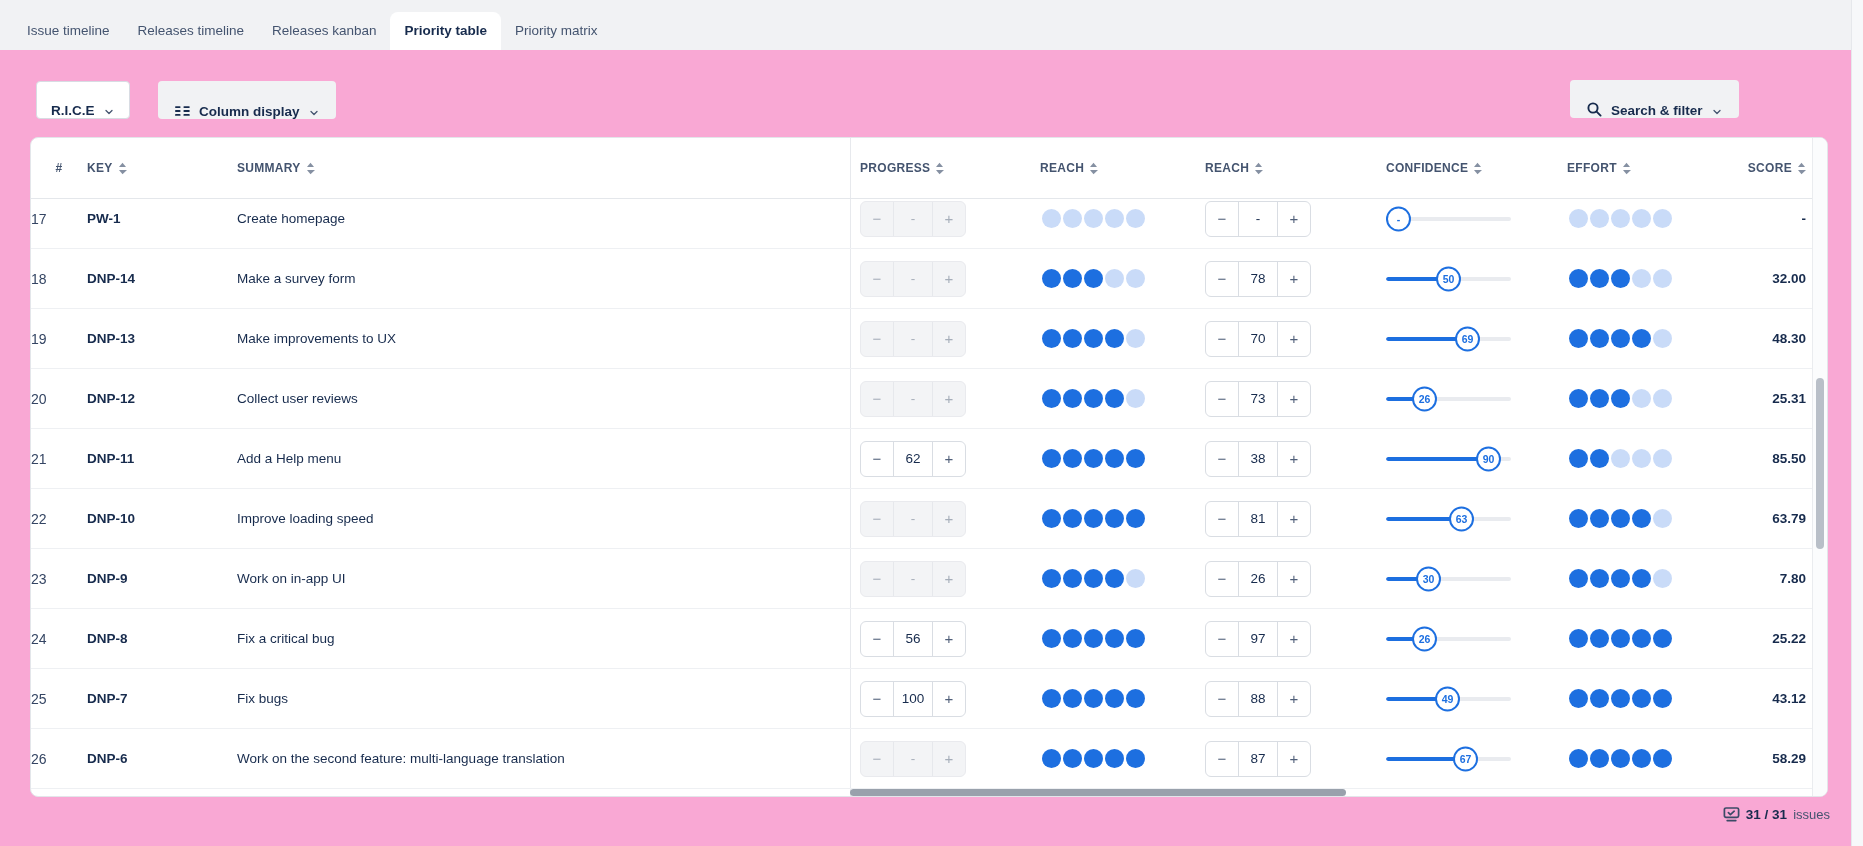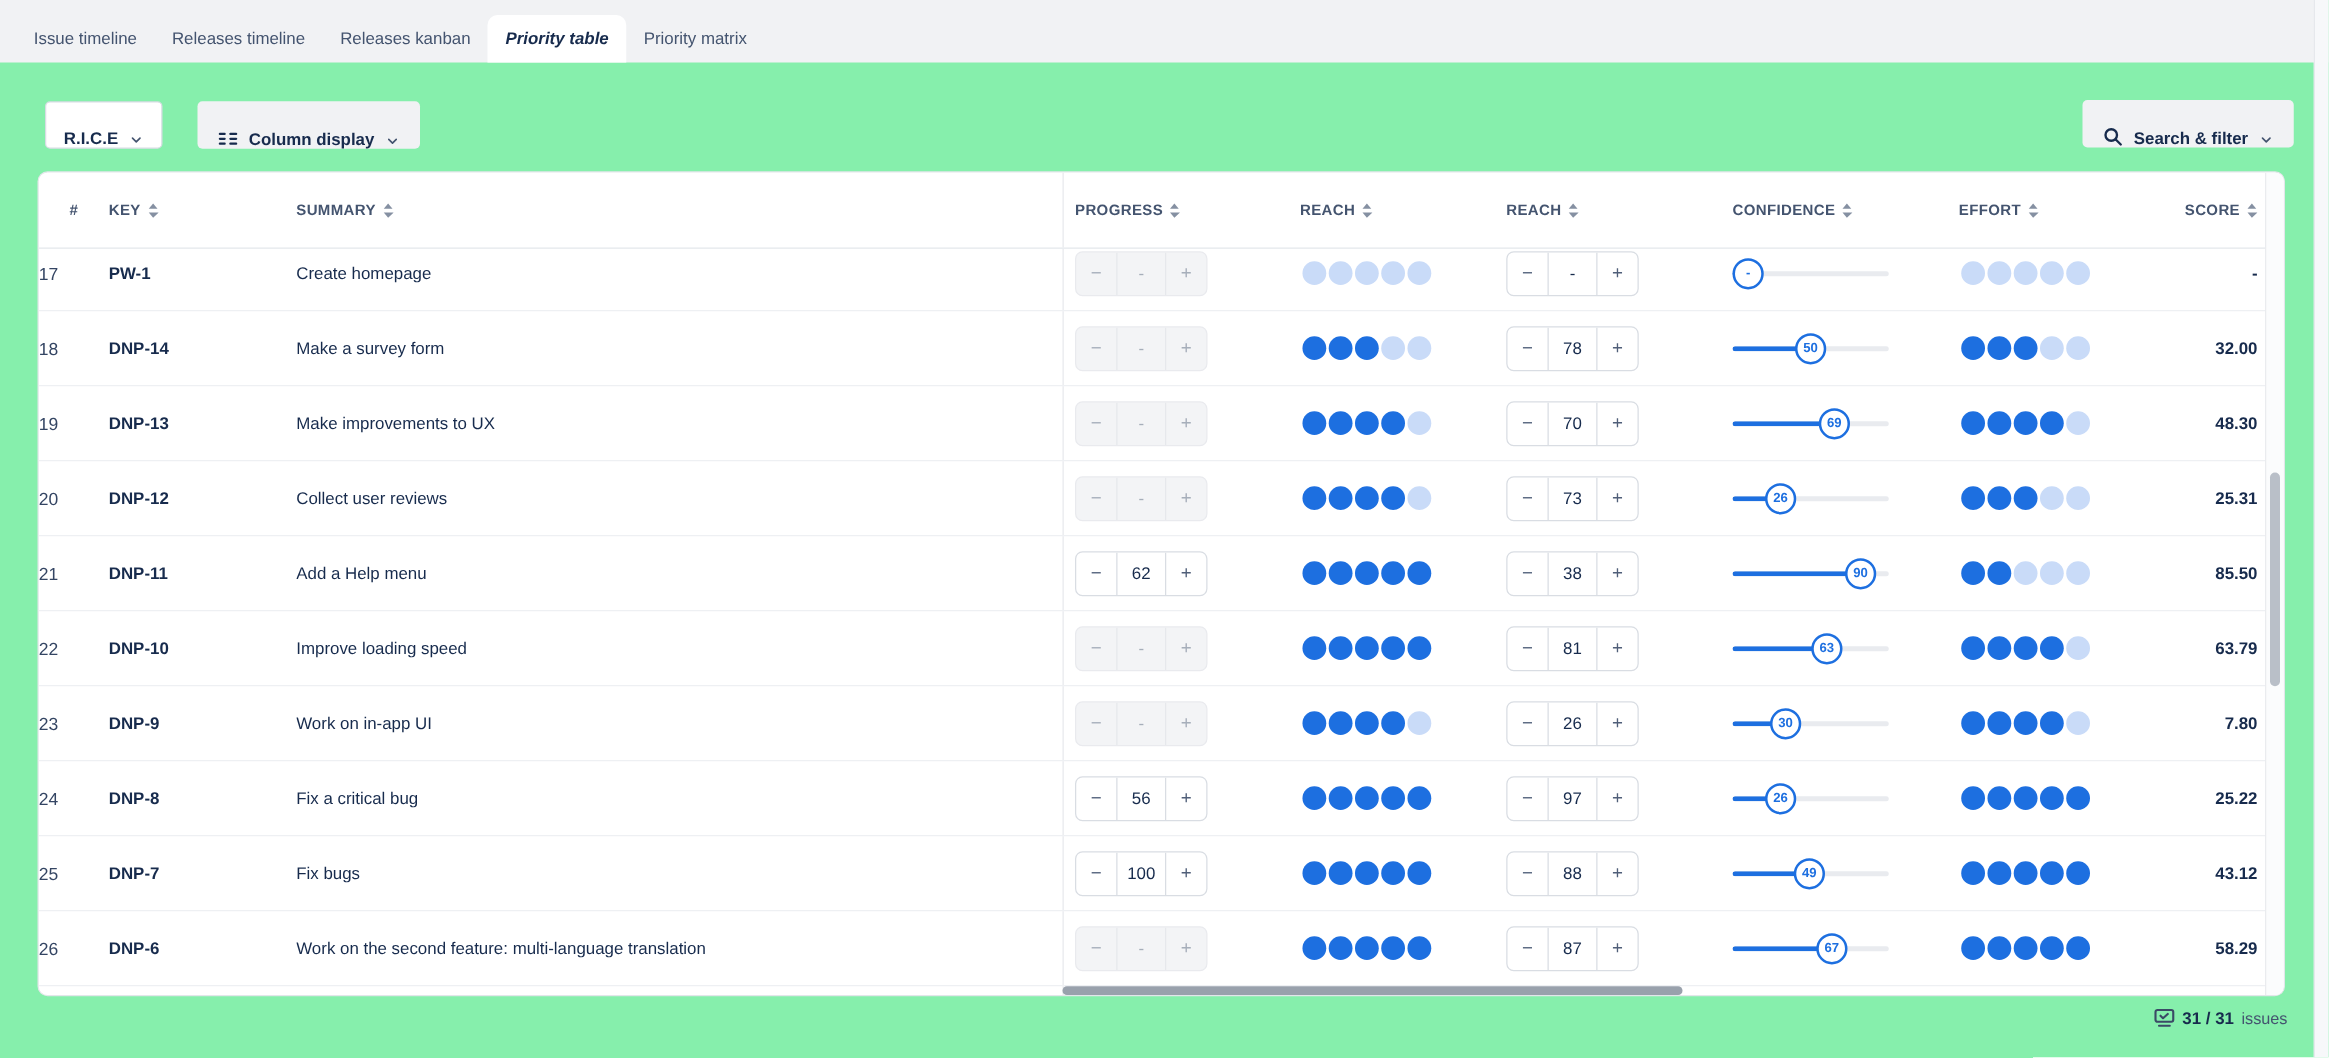--- a/index.html
+++ b/index.html
@@ -7,37 +7,37 @@
     --dot-empty:#c9dbf8;
     --navy:#172b4d;
     --gray-text:#44546f;
     --border:#e7e9ed;
     --row-border:#eef0f3;
     --chip-bg:#f1f2f4;
   }
   *{box-sizing:border-box;margin:0;padding:0;}
   html,body{background:#ffffff;}
   body{font-family:"Liberation Sans","DejaVu Sans",sans-serif;color:var(--navy);}
-  .page{position:relative;width:1863px;height:846px;overflow:hidden;background:#86efac;}
+  .page{position:relative;width:1863px;height:846px;overflow:hidden;background:#f9a8d4;}
 
   
   .tabbar{position:absolute;left:0;top:0;width:1863px;height:50px;background:var(--chip-bg);
           display:flex;align-items:flex-end;padding-left:13px;}
   .tab{height:38px;line-height:38px;padding:0 14px;font-size:13.5px;font-weight:500;
        color:var(--gray-text);cursor:pointer;white-space:nowrap;}
-  .tab.active{background:#fff;border-radius:8px 8px 0 0;color:var(--navy);font-weight:700;font-style:italic;}
+  .tab.active{background:#fff;border-radius:8px 8px 0 0;color:var(--navy);font-weight:700;}
 
   
   .btn{display:inline-flex;align-items:flex-end;gap:8px;height:38px;border-radius:4px;
        font-size:13.5px;font-weight:600;color:var(--navy);cursor:pointer;white-space:nowrap;}
   .btn svg{flex:none;}
   .btn-outline{position:absolute;left:36px;top:81px;padding:0 14px;background:#fff;border:1px solid #d8dce3;}
   .btn-subtle{background:var(--chip-bg);border:none;}
   .btn-columns{position:absolute;left:158px;top:81px;padding:0 16px;}
-  .btn-search{position:absolute;left:1666px;top:80px;padding:0 16px;}
+  .btn-search{position:absolute;left:1570px;top:80px;padding:0 16px;}
 
   
   .card{position:absolute;left:30px;top:137px;width:1798px;height:660px;background:#fff;
         border:1px solid #e3e6ea;border-radius:8px;overflow:hidden;display:flex;}
   .card-main{width:1781px;flex:none;}
   .vgutter{width:15px;flex:none;border-left:1px solid #eaecef;background:#fbfcfd;position:relative;}
   .vthumb{position:absolute;left:3px;top:240px;width:8px;height:171px;border-radius:4px;background:#b9bfc8;}
 
   .thead{display:flex;height:61px;border-bottom:1px solid #e4e7eb;align-items:stretch;}
   .grid-left{width:819px;flex:none;display:grid;grid-template-columns:56px 150px 1fr;align-items:center;}

